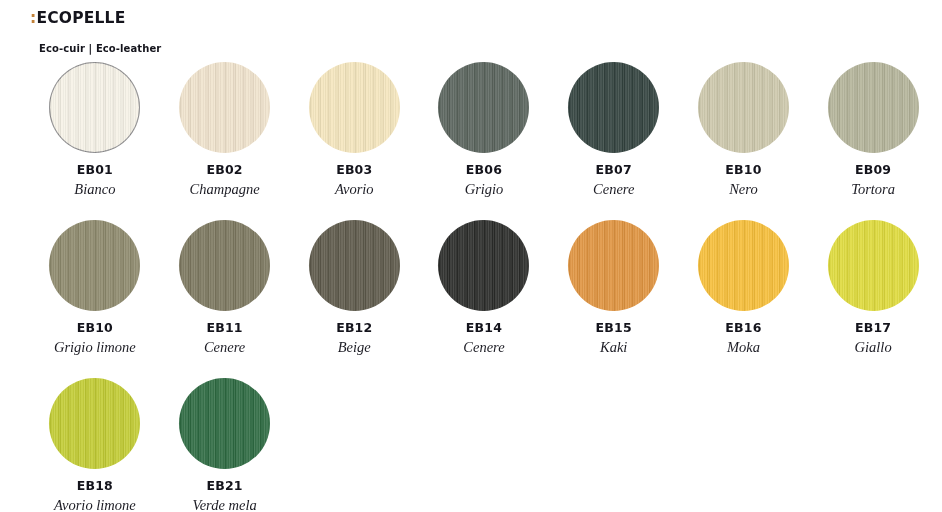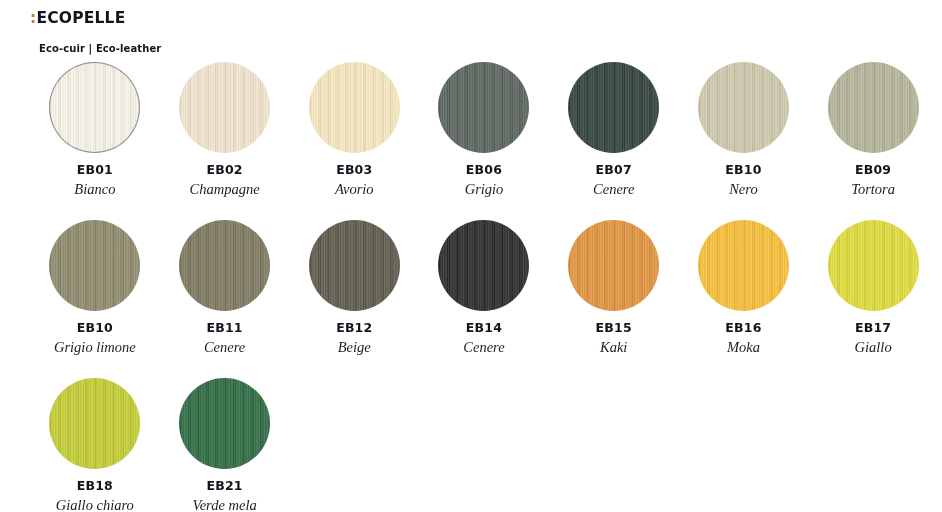--- a/index.html
+++ b/index.html
@@ -196,20 +196,20 @@
       <div class="name">Moka</div>
     </div>
     <div class="cell">
       <div class="swatch" style="background: rgb(223, 219, 60);"></div>
       <div class="code">EB17</div>
       <div class="name">Giallo</div>
     </div>
     <div class="cell">
       <div class="swatch" style="background: rgb(194, 204, 52);"></div>
       <div class="code">EB18</div>
-      <div class="name">Giallo chiaro</div>
+      <div class="name">Avorio limone</div>
     </div>
     <div class="cell">
       <div class="swatch" style="background: rgb(46, 107, 66);"></div>
       <div class="code">EB21</div>
       <div class="name">Verde mela</div>
     </div>
   </div>
 
 </body></html>

